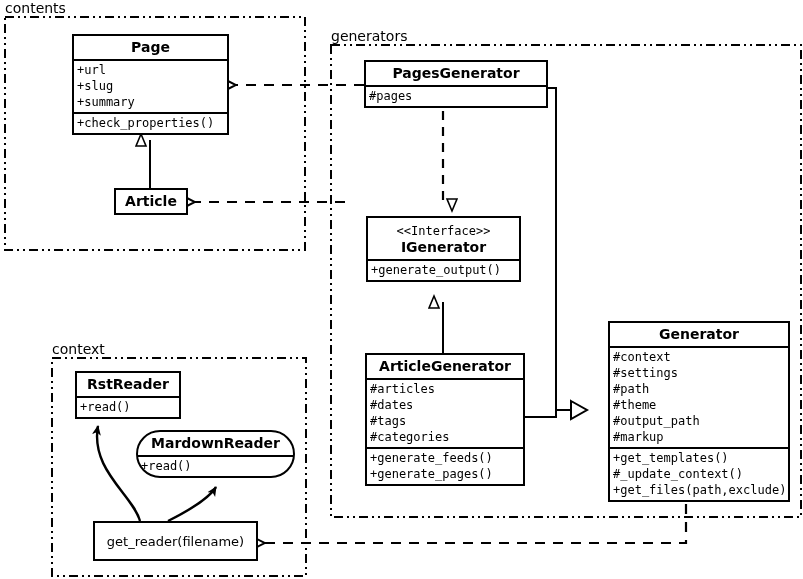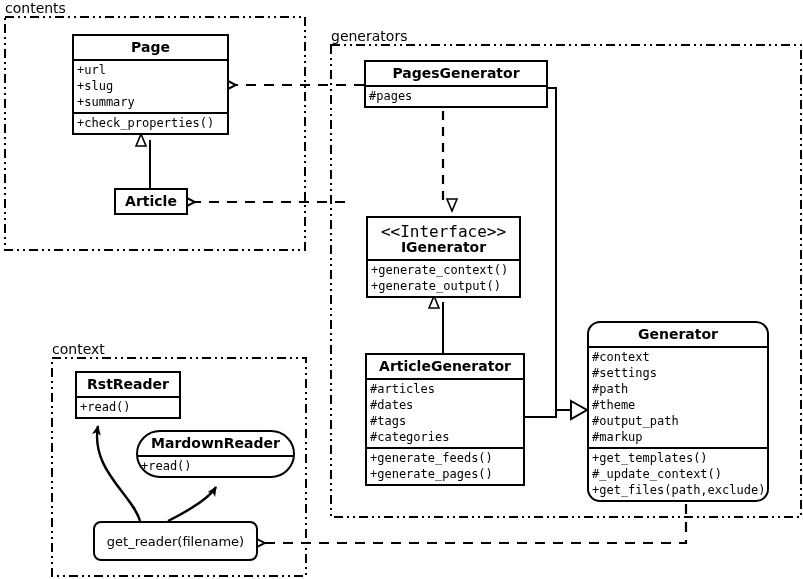--- a/index.html
+++ b/index.html
@@ -24,21 +24,21 @@
     z-index:5;
   }
   .cls .name{
     font-family:"DejaVu Sans","Liberation Sans",sans-serif;
     font-weight:bold;font-size:14px;color:#000;
     text-align:center;padding:3px 6px 4px 6px;
     line-height:16px;white-space:nowrap;
   }
   .cls .stereo{
     font-family:"DejaVu Sans Mono","Liberation Mono",monospace;
-    font-weight:normal;font-size:16px;text-align:center;
+    font-weight:normal;font-size:12px;text-align:center;
     line-height:15px;padding-top:3px;
   }
   .cls .sep{height:0;border-top:2px solid #000;}
   .cls .members{
     font-family:"DejaVu Sans Mono","Liberation Mono",monospace;
     font-size:12px;color:#000;padding:1px 2px 2px 3px;
     line-height:16px;white-space:nowrap;
   }
   .cls .members div{white-space:nowrap;}
   .plain{
@@ -141,42 +141,41 @@
     </div>
   </div>
 
   <div class="cls" style="left:366px;top:216px;width:155px;">
     <div class="name">
       <div class="stereo">&lt;&lt;Interface&gt;&gt;</div>
       <div>IGenerator</div>
     </div>
     <div class="sep"></div>
     <div class="members">
-      <div>+generate_context()</div>
       <div>+generate_output()</div>
     </div>
   </div>
 
   <div class="cls" style="left:365px;top:353px;width:160px;">
     <div class="name">ArticleGenerator</div>
     <div class="sep"></div>
     <div class="members">
       <div>#articles</div>
       <div>#dates</div>
       <div>#tags</div>
       <div>#categories</div>
     </div>
     <div class="sep"></div>
     <div class="members">
       <div>+generate_feeds()</div>
       <div>+generate_pages()</div>
     </div>
   </div>
 
-  <div class="cls" style="left:587px;top:321px;width:182px;border-radius:13px;">
+  <div class="cls" style="left:608px;top:321px;width:182px;">
     <div class="name">Generator</div>
     <div class="sep"></div>
     <div class="members">
       <div>#context</div>
       <div>#settings</div>
       <div>#path</div>
       <div>#theme</div>
       <div>#output_path</div>
       <div>#markup</div>
     </div>
@@ -197,15 +196,15 @@
   </div>
 
   <div class="cls" style="left:136px;top:430px;width:159px;border-radius:24px;">
     <div class="name">MardownReader</div>
     <div class="sep"></div>
     <div class="members">
       <div>+read()</div>
     </div>
   </div>
 
-  <div class="plain" style="left:93px;top:521px;width:165px;height:40px;border-radius:8px;">get_reader(filename)</div>
+  <div class="plain" style="left:93px;top:521px;width:165px;height:40px;">get_reader(filename)</div>
 
 </div>
 
 </body></html>

